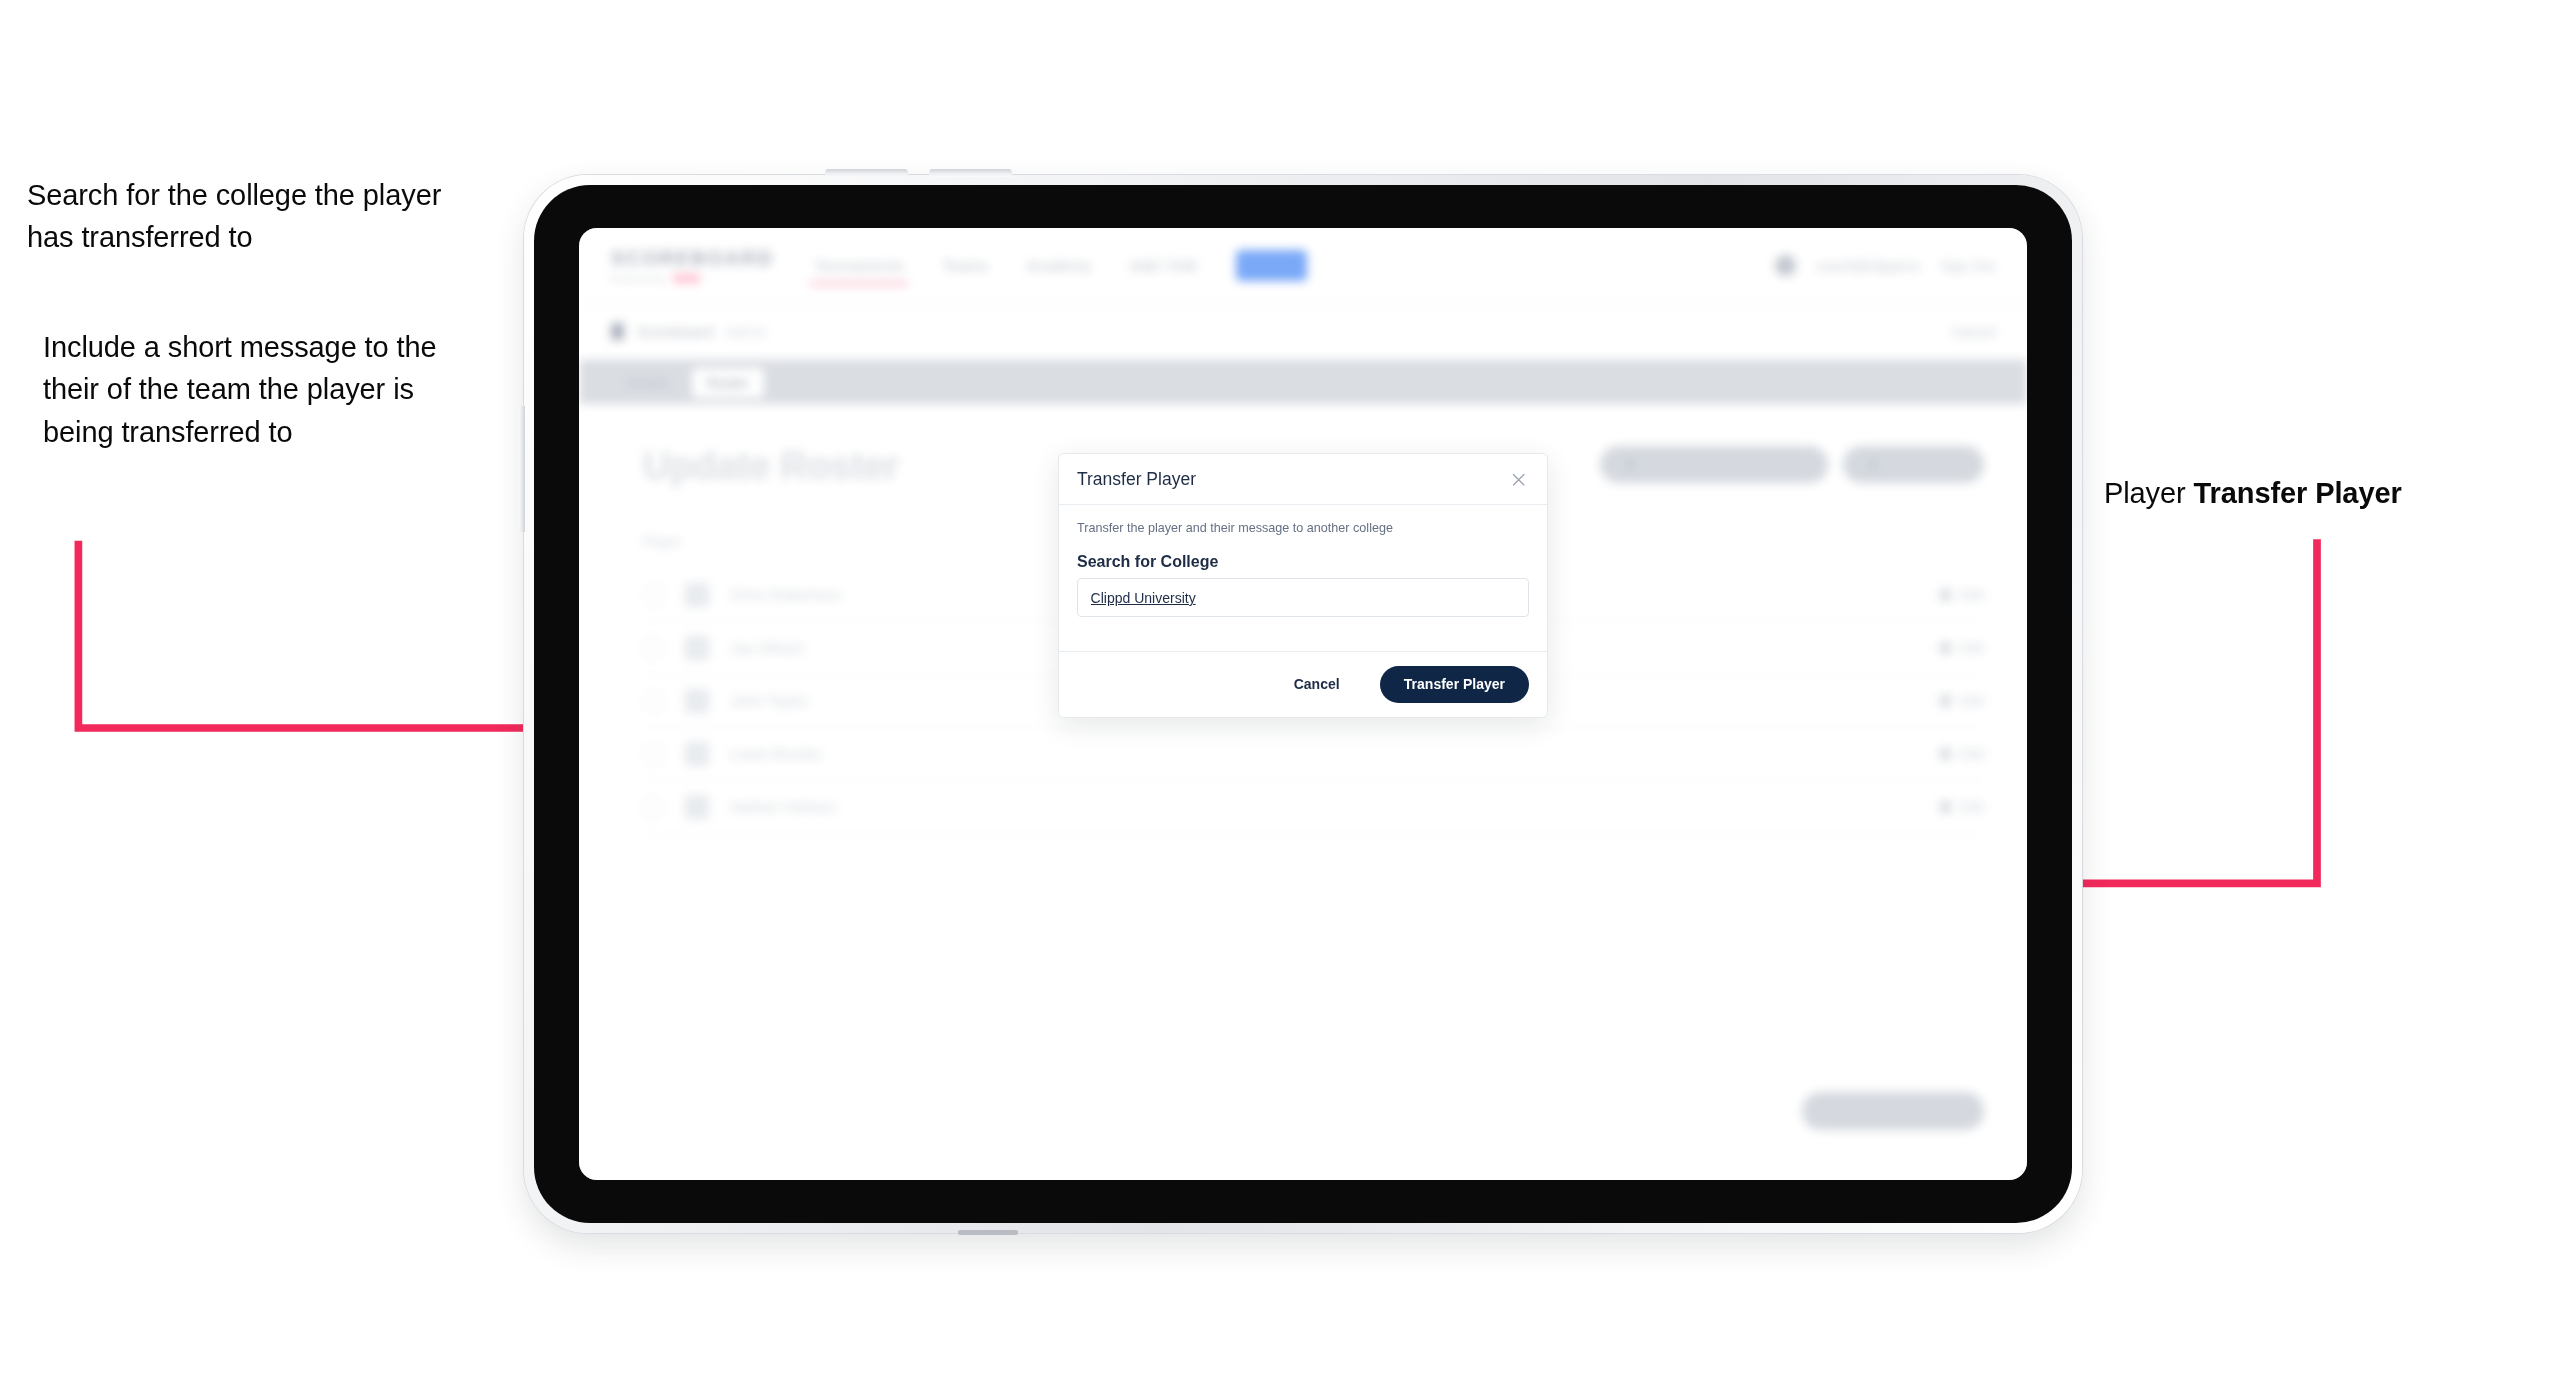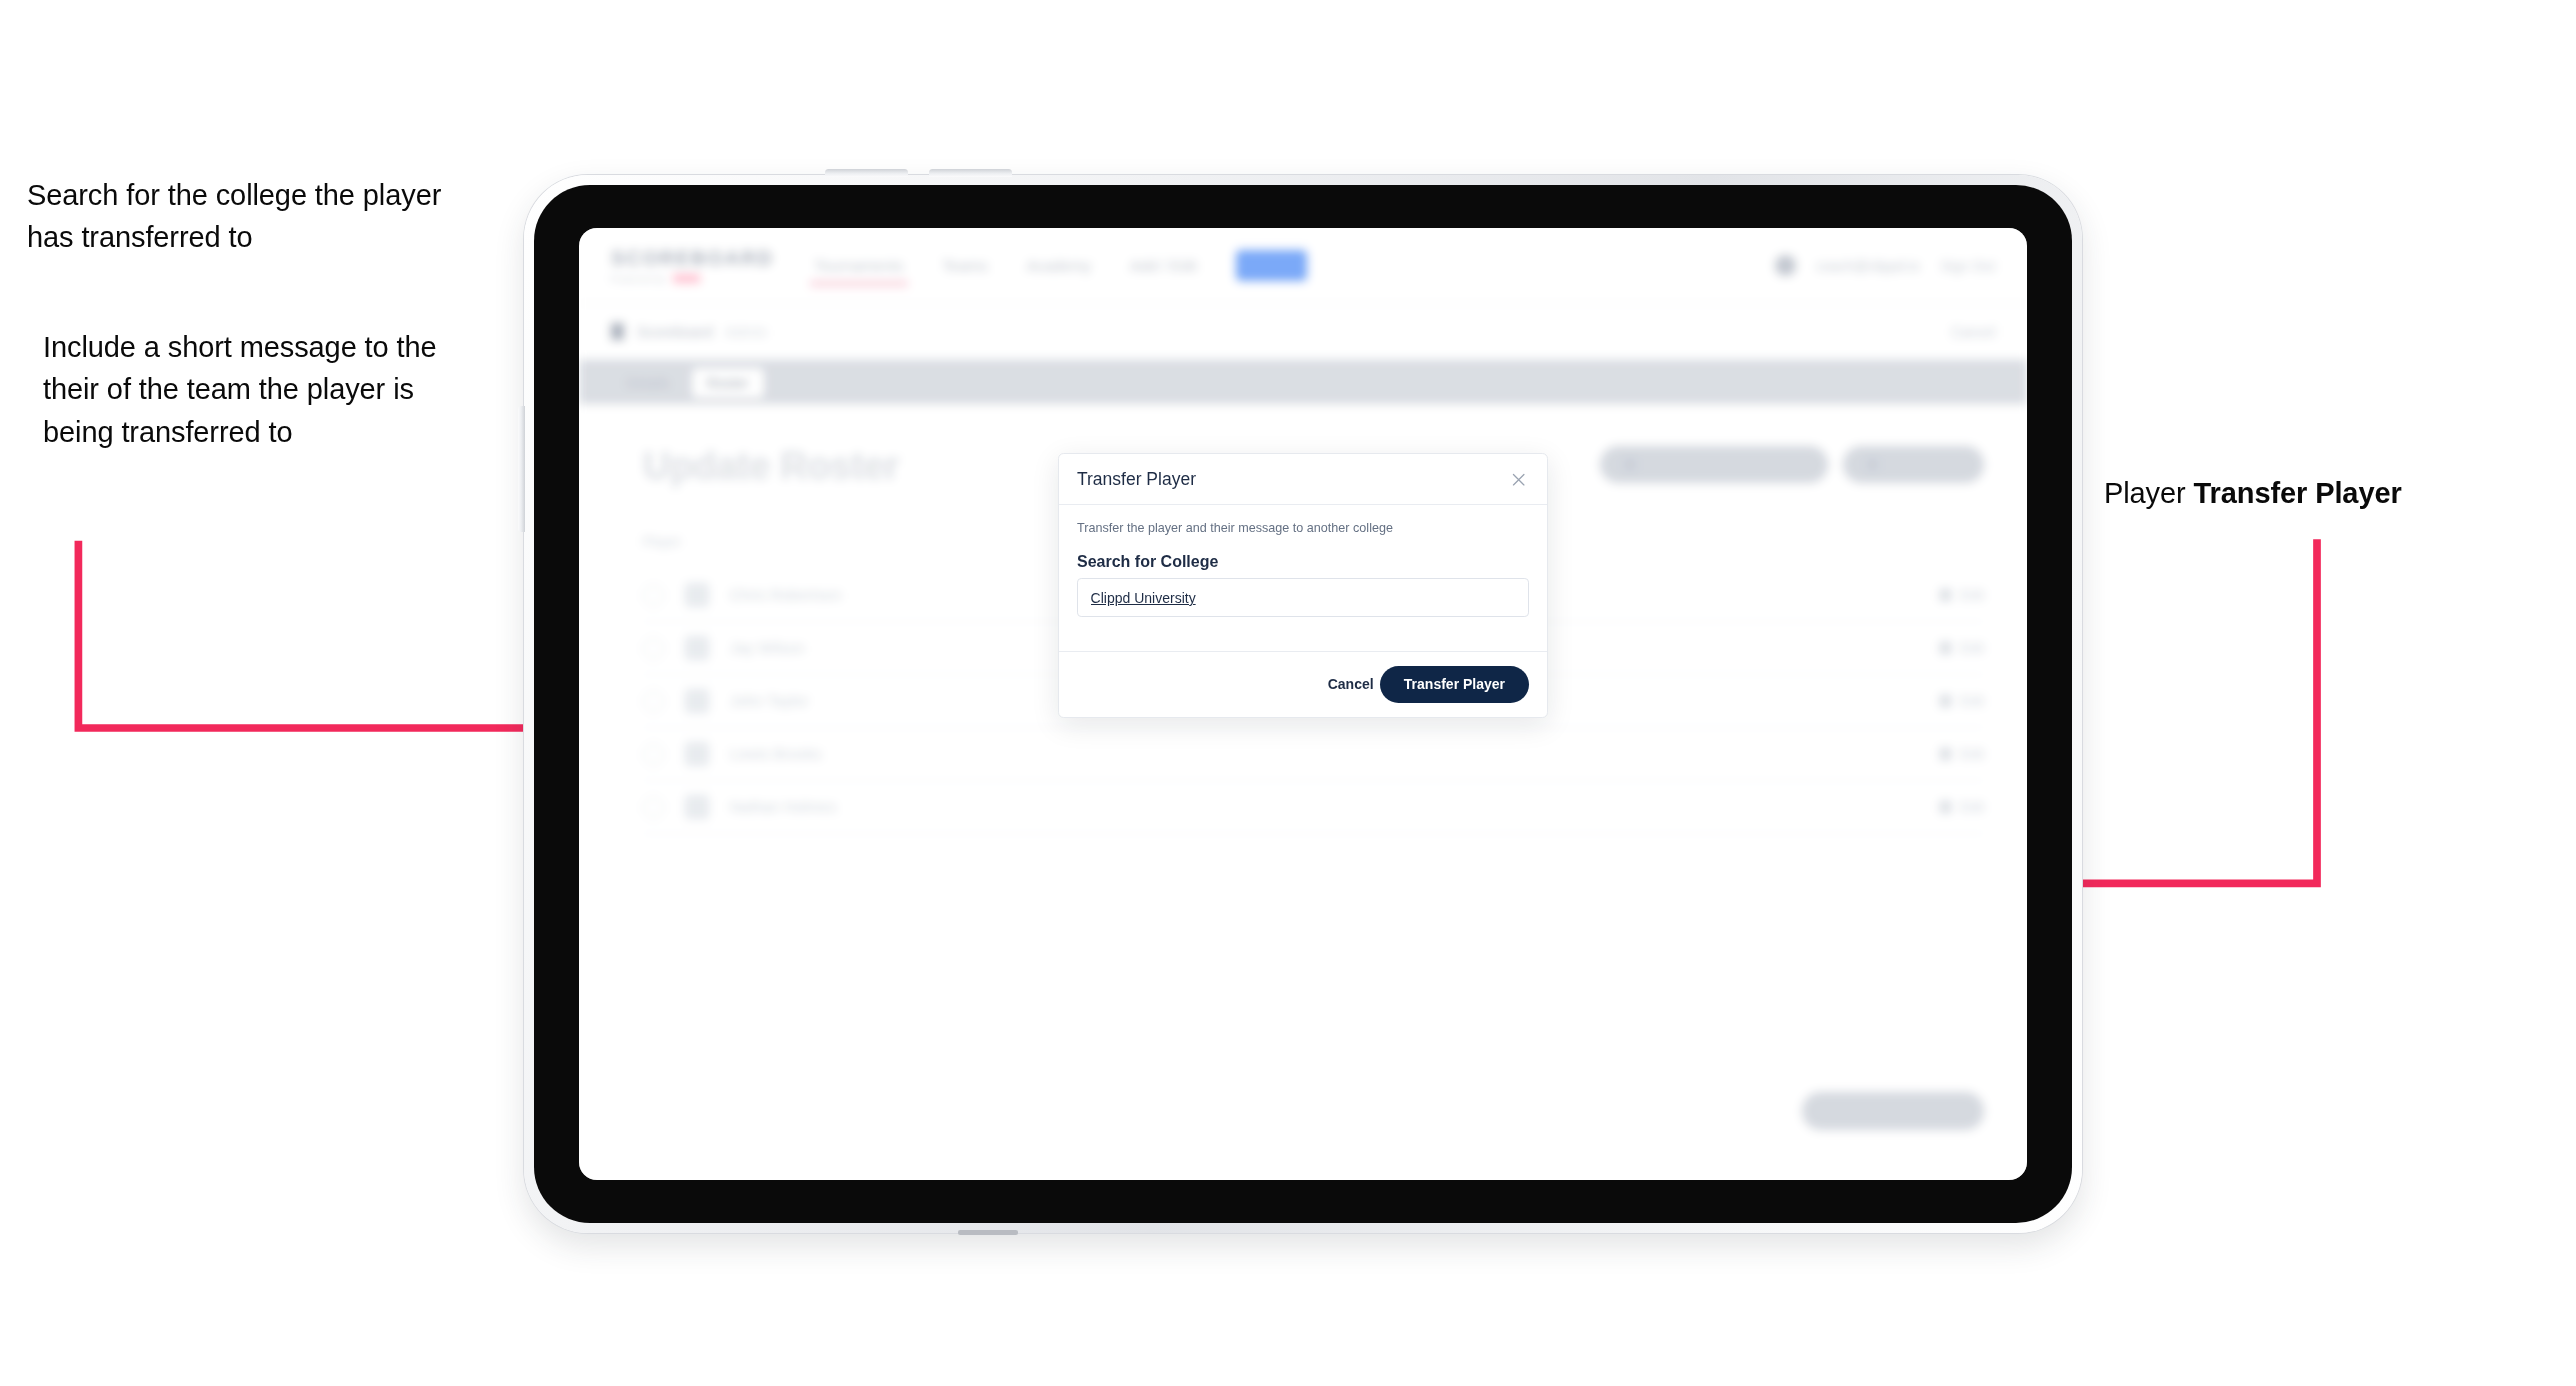--- a/index.html
+++ b/index.html
@@ -203,21 +203,21 @@
   .textarea-box {
     width:100%; min-height: 119px;
     border:0.7px solid #dfe3ea; border-radius:4.2px;
     padding: 11.2px 12.6px;
     font-size: 13px; color:#1e2c45; line-height: 1.62;
     background:#fff;
   }
   .textarea-box p { margin: 0; }
   .textarea-box p.spacer { height: 12.6px; }
   .modal-footer {
-    display:flex; align-items:center; justify-content:flex-end; gap: 2px;
+    display:flex; align-items:center; justify-content:flex-end; gap: 36px;
     padding: 14px 18px;
     border-top: 0.7px solid #e9ecf1;
   }
   .btn-cancel {
     background:none; border:none; cursor:pointer;
     font-family:inherit; font-size:14px; font-weight:700; color:#1e2c45;
     padding: 7px 4.2px;
   }
   .btn-primary {
     background:#0f2647; border:none; cursor:pointer;

